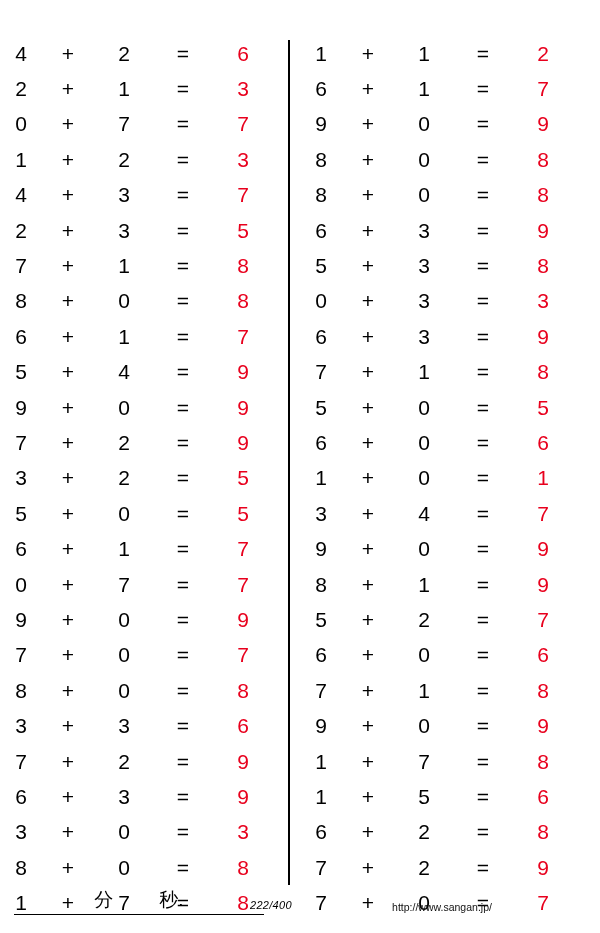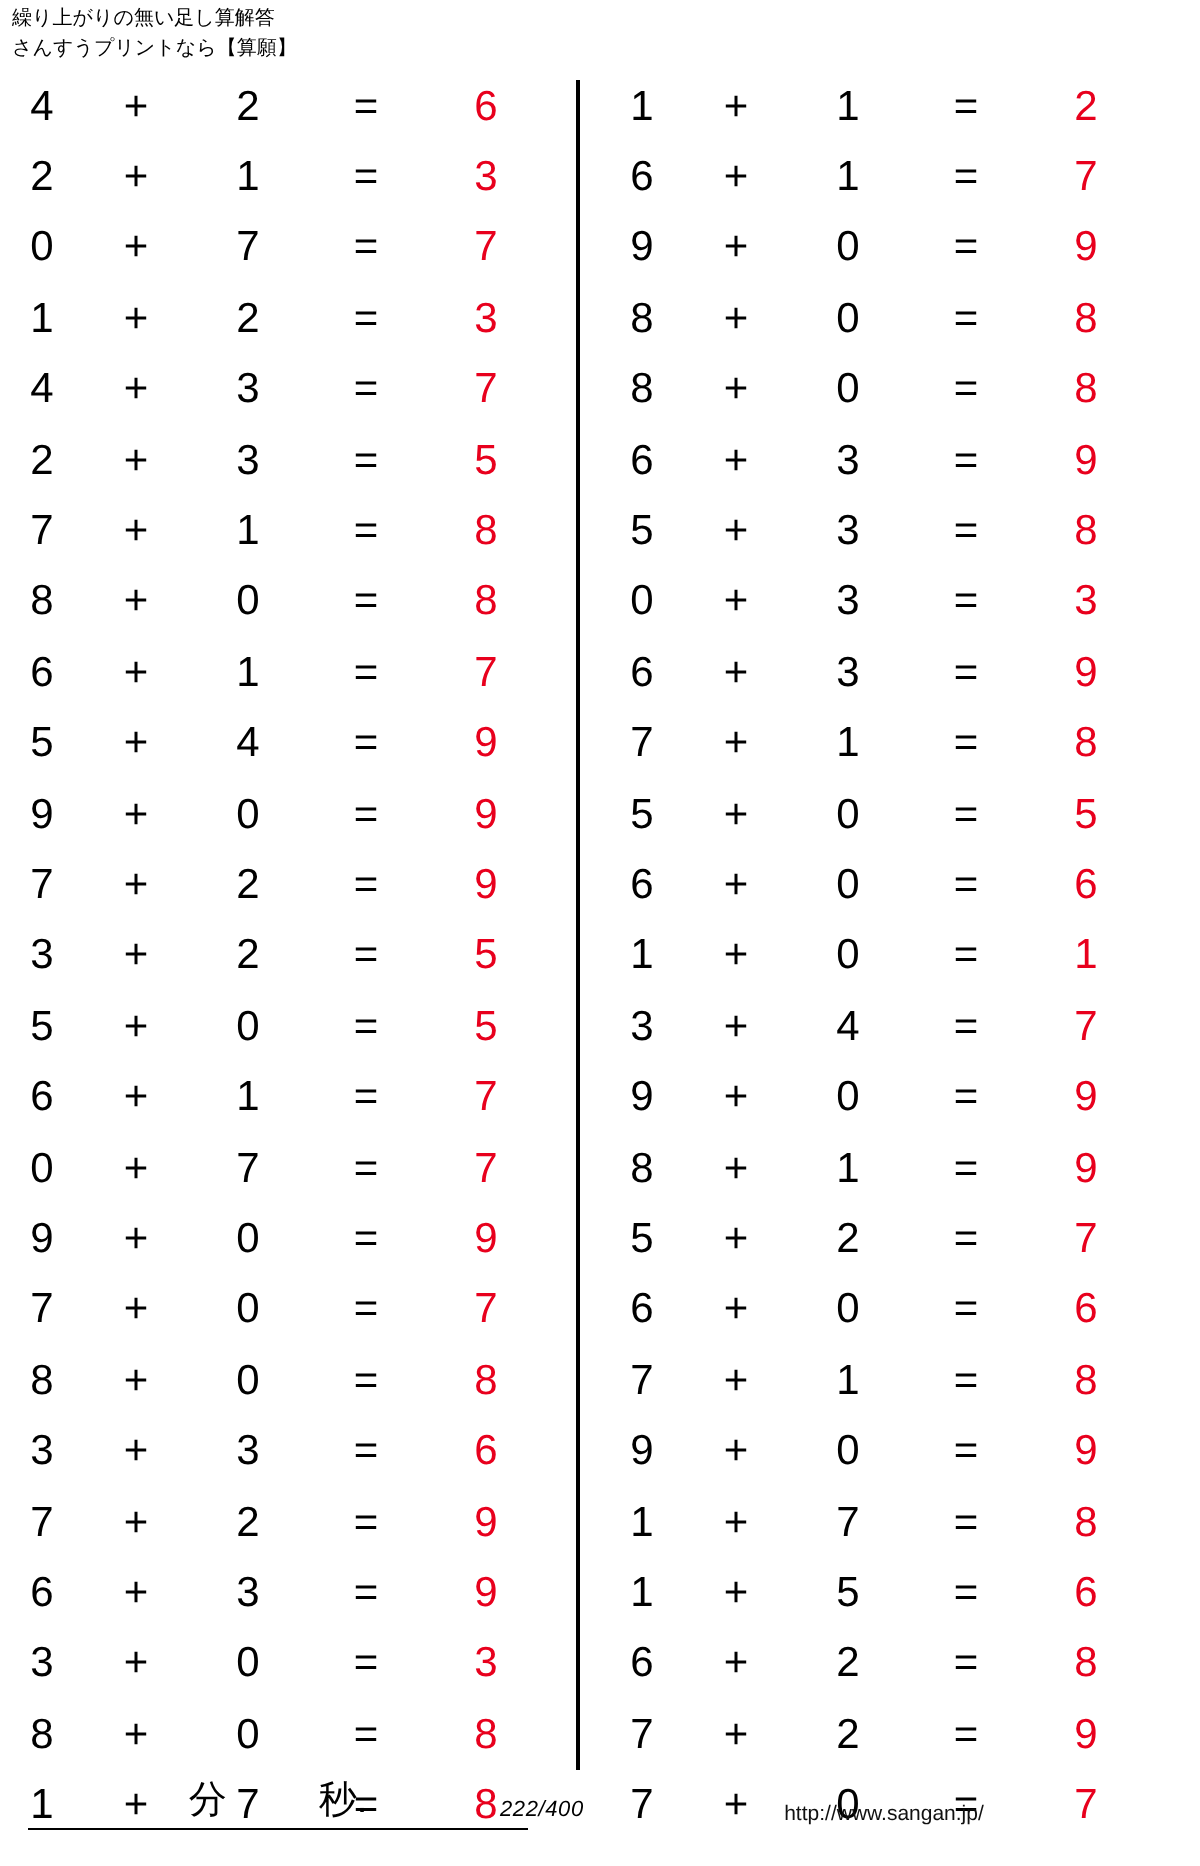--- a/index.html
+++ b/index.html
@@ -106,24 +106,20 @@
     color: #111;
     width: 300px;
   }
   .credit div { white-space: nowrap; }
 </style>
 </head>
 <body>
 
 <div class="page">
 
-  <div class="header">
-    <div>繰り上がりの無い足し算解答</div>
-    <div>さんすうプリントなら【算願】</div>
-  </div>
 
   <div class="divider"></div>
 
   <div class="columns">
     <div class="col col-left" id="col-left">
         <div class="row">
           <span class="cell c-a">4</span>
           <span class="cell c-op">+</span>
           <span class="cell c-b">2</span>
           <span class="cell c-eq">=</span>

